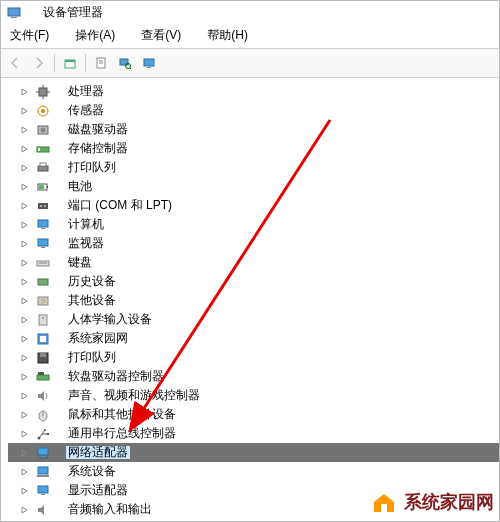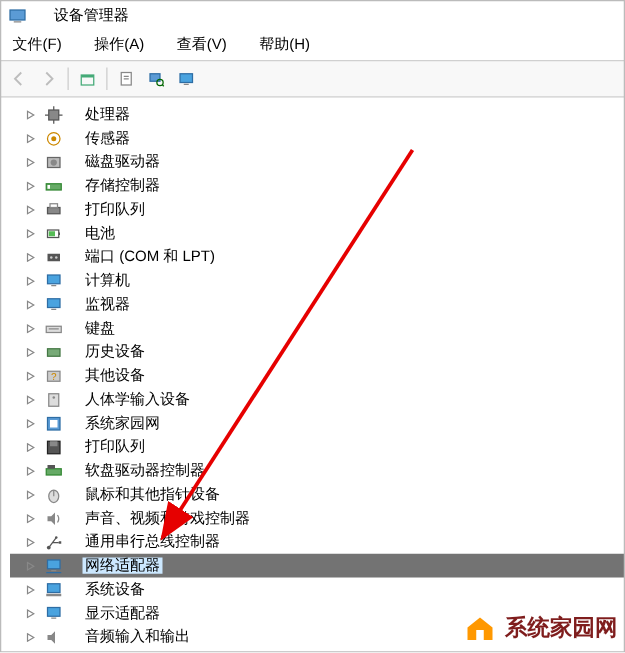--- a/index.html
+++ b/index.html
@@ -408,39 +408,39 @@
       <span class="node-label">软盘驱动器控制器</span>
     </div>
     <div class="tree-row">
       <span class="expander">
         <svg width="8" height="8" viewBox="0 0 8 8">
           <path d="M1 1 L6 4 L1 7 Z" fill="none" stroke="#888"></path>
         </svg>
       </span>
       <span class="node-icon">
         <svg width="16" height="16" viewBox="0 0 16 16">
+          <path d="M3 6 L6 6 L9 3 L9 13 L6 10 L3 10 Z" fill="#888"></path>
+          <path d="M11 5 Q13 8 11 11" fill="none" stroke="#888"></path>
+        </svg>
+      </span>
+      <span class="node-label">声音、视频和游戏控制器</span>
+    </div>
+    <div class="tree-row">
+      <span class="expander">
+        <svg width="8" height="8" viewBox="0 0 8 8">
+          <path d="M1 1 L6 4 L1 7 Z" fill="none" stroke="#888"></path>
+        </svg>
+      </span>
+      <span class="node-icon">
+        <svg width="16" height="16" viewBox="0 0 16 16">
           <ellipse cx="8" cy="9" rx="4" ry="5" fill="#ddd" stroke="#888"></ellipse>
           <line x1="8" y1="4" x2="8" y2="9" stroke="#888"></line>
         </svg>
       </span>
       <span class="node-label">鼠标和其他指针设备</span>
-    </div>
-    <div class="tree-row">
-      <span class="expander">
-        <svg width="8" height="8" viewBox="0 0 8 8">
-          <path d="M1 1 L6 4 L1 7 Z" fill="none" stroke="#888"></path>
-        </svg>
-      </span>
-      <span class="node-icon">
-        <svg width="16" height="16" viewBox="0 0 16 16">
-          <path d="M3 6 L6 6 L9 3 L9 13 L6 10 L3 10 Z" fill="#888"></path>
-          <path d="M11 5 Q13 8 11 11" fill="none" stroke="#888"></path>
-        </svg>
-      </span>
-      <span class="node-label">声音、视频和游戏控制器</span>
     </div>
     <div class="tree-row">
       <span class="expander">
         <svg width="8" height="8" viewBox="0 0 8 8">
           <path d="M1 1 L6 4 L1 7 Z" fill="none" stroke="#888"></path>
         </svg>
       </span>
       <span class="node-icon">
         <svg width="16" height="16" viewBox="0 0 16 16">
           <circle cx="4" cy="12" r="1.5" fill="#555"></circle>

